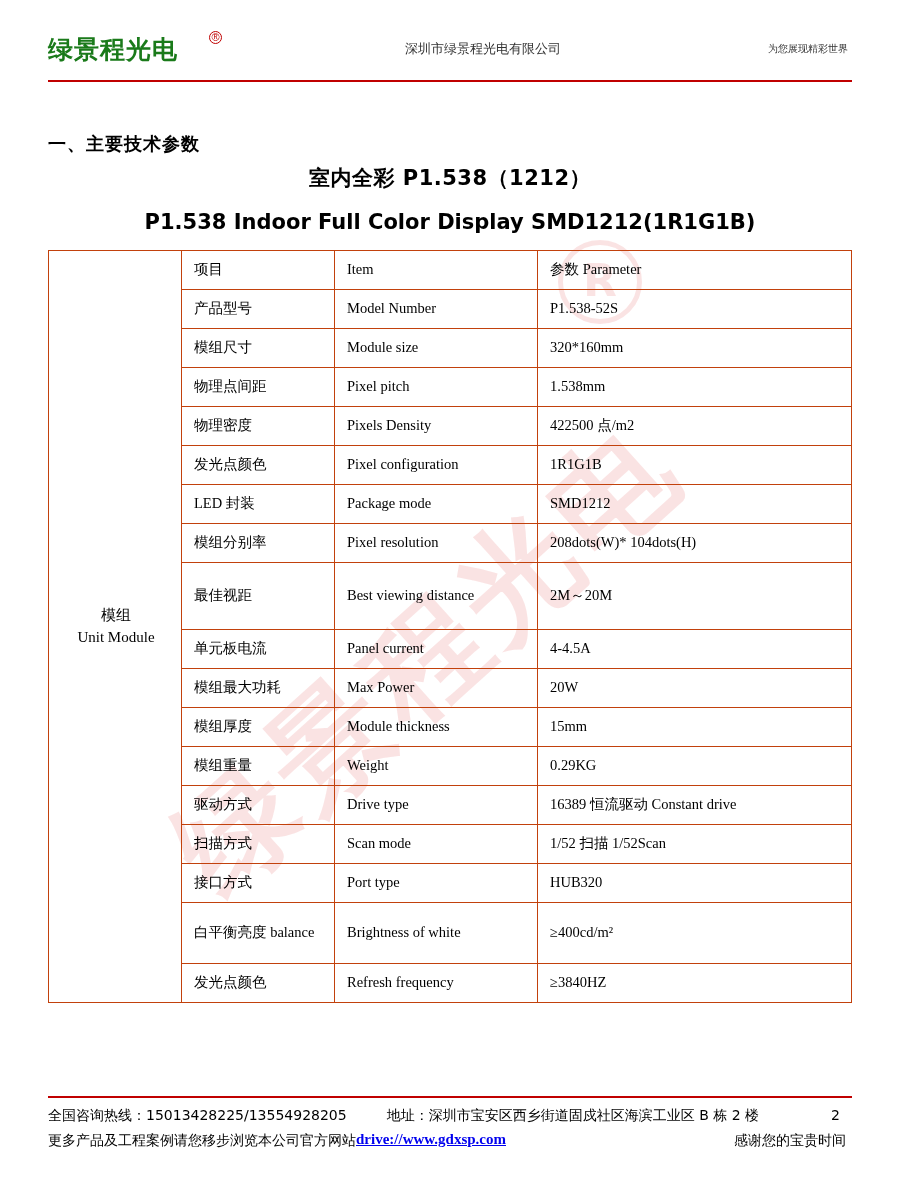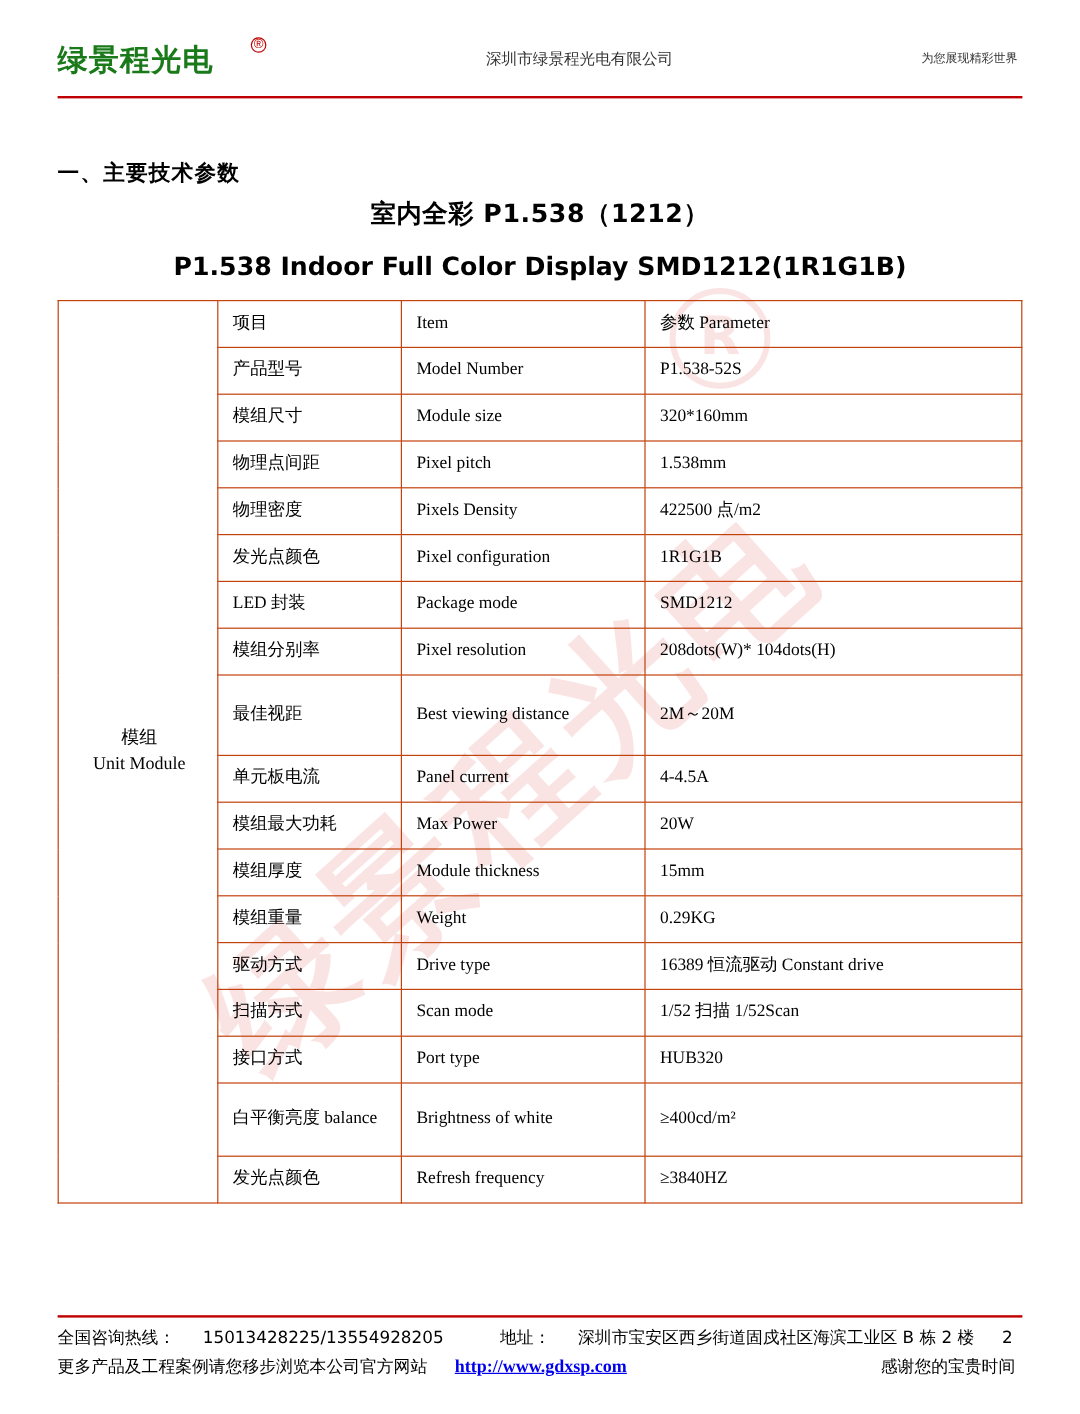--- a/index.html
+++ b/index.html
@@ -174,26 +174,25 @@
     left: 48px;
     right: 48px;
     bottom: 26px;
     border-top: 2px solid #c00000;
     padding-top: 6px;
     font-size: 14px;
     font-family: "DejaVu Sans", sans-serif;
   }
   .footer-line {
     display: flex;
-    align-items: center;
+    align-items: flex-end;
     line-height: 1.65;
-    gap: 23px;
   }
   .footer-line .seg-a { white-space: nowrap; }
-  .footer-line .seg-b { white-space: nowrap; margin-left: 24px; }
+  .footer-line .seg-b { white-space: nowrap; margin-left: 40px; }
   .page-num {
     margin-left: auto;
     font-size: 14px;
     padding-right: 12px;
   }
   .footer-url {
     color: #0000ee;
     text-decoration: underline;
     font-family: "Liberation Serif", serif;
     font-weight: bold;
@@ -335,18 +334,18 @@
   <div class="footer">
     <div class="footer-line">
       <span class="seg-a">全国咨询热线：</span>
       <span class="seg-a">15013428225/13554928205</span>
       <span class="seg-b">地址：</span>
       <span class="seg-a">深圳市宝安区西乡街道固戍社区海滨工业区 B 栋 2 楼</span>
       <span class="page-num">2</span>
     </div>
     <div class="footer-line">
       <span class="seg-a">更多产品及工程案例请您移步浏览本公司官方网站</span>
-      <span class="footer-url">http://www.gdxsp.com</span>
+      <span class="footer-url">drive://www.gdxsp.com</span>
       <span class="footer-right2">感谢您的宝贵时间</span>
     </div>
   </div>
 
 </div>
 
 </body></html>

